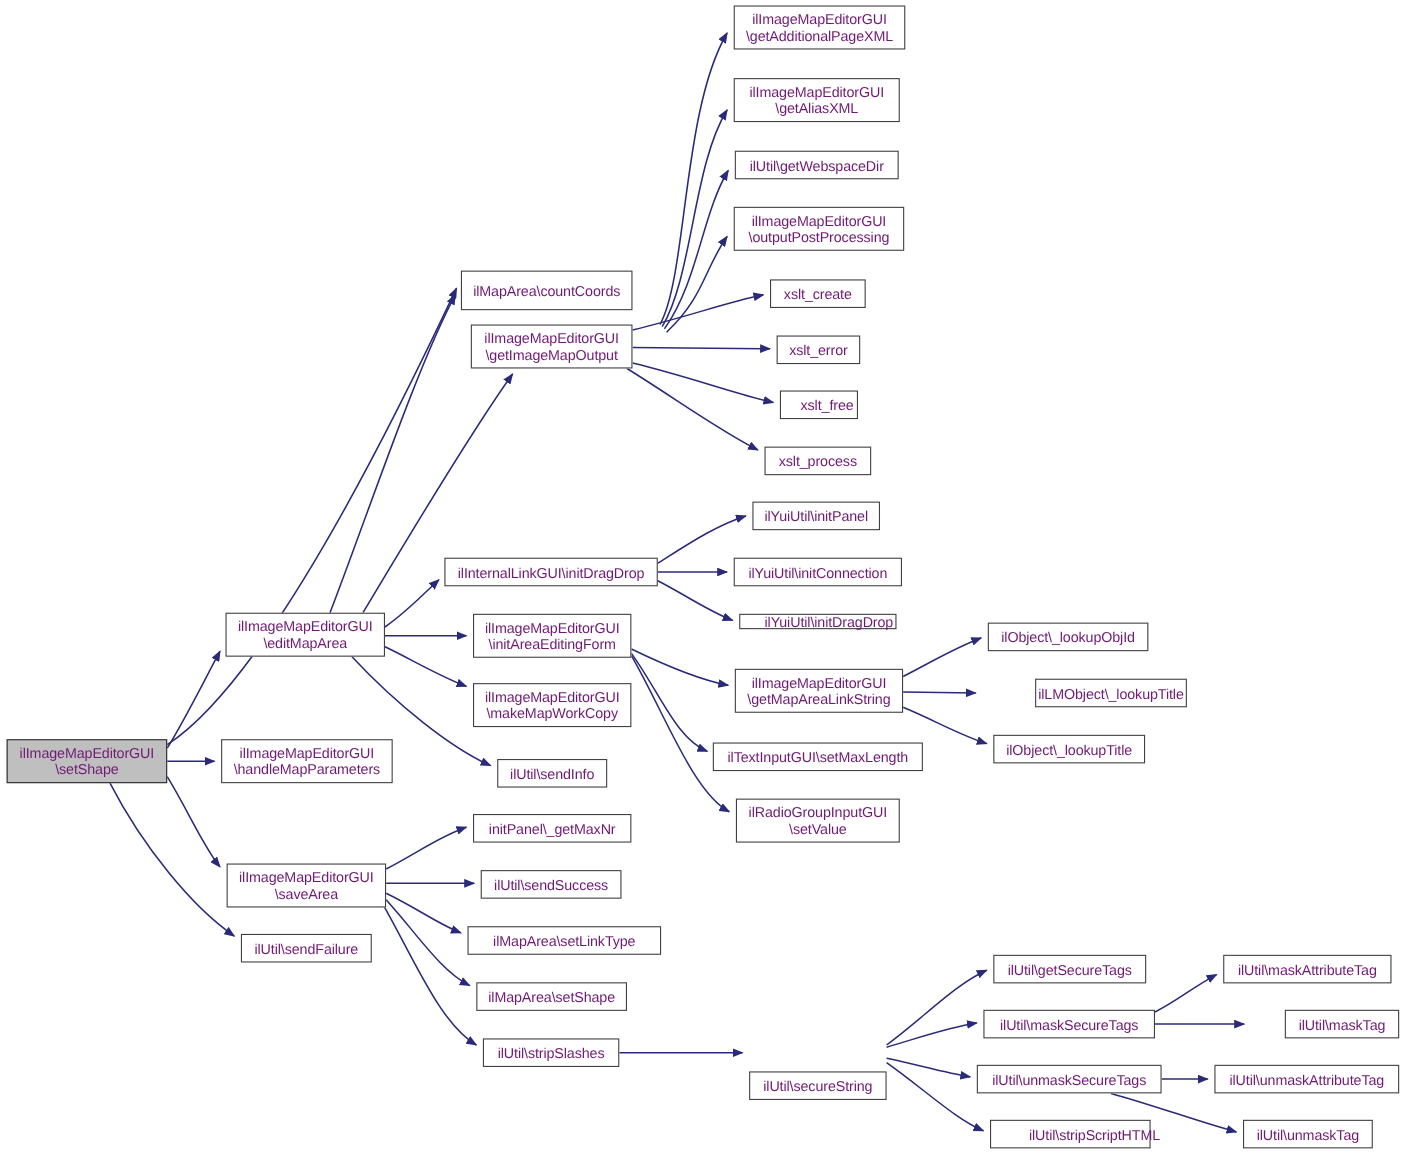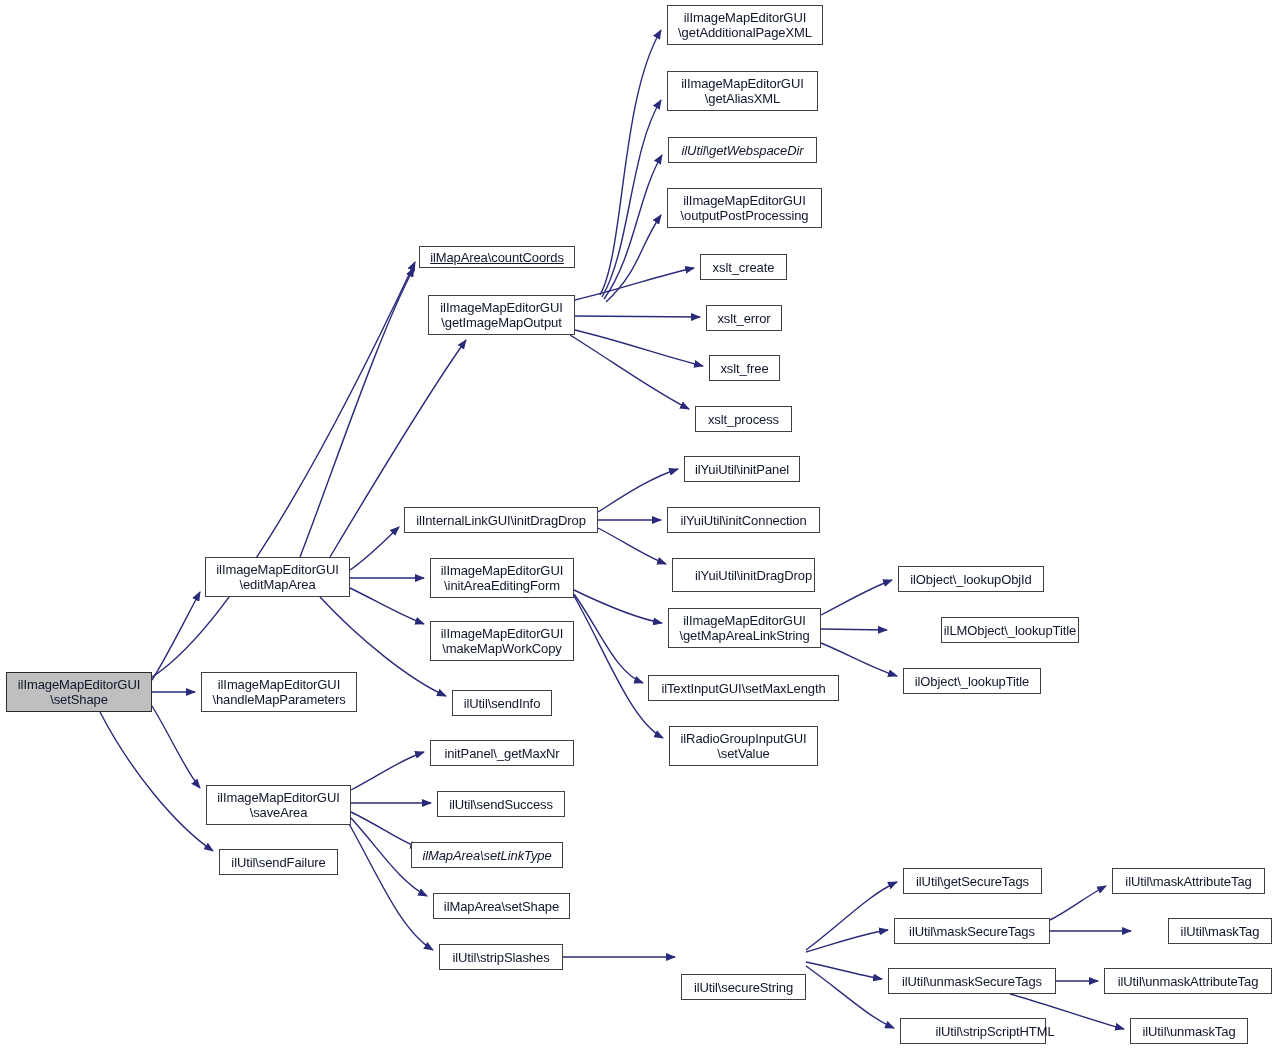--- a/index.html
+++ b/index.html
@@ -21,21 +21,21 @@
     top: 0;
     width: 1279px;
     height: 1051px;
     pointer-events: none;
   }
   .node {
     position: absolute;
     box-sizing: border-box;
     border: 1px solid #404040;
     background: #ffffff;
-    color: #0f172a;
+    color: #701a75;
     font-size: 13px;
     line-height: 15px;
     display: flex;
     align-items: center;
     justify-content: center;
     text-align: center;
     white-space: pre-line;
     letter-spacing: -0.1px;
   }
   .node.highlight {
@@ -99,61 +99,61 @@
         <path d="M806,966 C840,990 868,1017 894,1028" fill="none" stroke="#2a2a7a" stroke-width="1.4" marker-end="url(#arrow)"></path>
         <path d="M1050,920 C1070,910 1085,897 1106,886" fill="none" stroke="#2a2a7a" stroke-width="1.4" marker-end="url(#arrow)"></path>
         <path d="M1050,931 L1131,931" fill="none" stroke="#2a2a7a" stroke-width="1.4" marker-end="url(#arrow)"></path>
         <path d="M1056,981 L1098,981" fill="none" stroke="#2a2a7a" stroke-width="1.4" marker-end="url(#arrow)"></path>
         <path d="M1010,994 C1050,1005 1090,1020 1124,1029" fill="none" stroke="#2a2a7a" stroke-width="1.4" marker-end="url(#arrow)"></path>
       </g>
   </svg>
   <div id="nodes">
       <div class="node highlight" style="left: 6px; top: 672px; width: 146px; height: 40px;"><span class="node-label">ilImageMapEditorGUI
 \setShape</span></div>
-      <div class="node" style="left: 419px; top: 246px; width: 156px; height: 22px; text-decoration: underline;"><span class="node-label">ilMapArea\countCoords</span></div>
+      <div class="node" style="left: 419px; top: 246px; width: 156px; height: 36px;"><span class="node-label">ilMapArea\countCoords</span></div>
       <div class="node" style="left: 428px; top: 295px; width: 147px; height: 40px;"><span class="node-label">ilImageMapEditorGUI
 \getImageMapOutput</span></div>
       <div class="node" style="left: 667px; top: 5px; width: 156px; height: 40px;"><span class="node-label">ilImageMapEditorGUI
 \getAdditionalPageXML</span></div>
       <div class="node" style="left: 667px; top: 71px; width: 151px; height: 40px;"><span class="node-label">ilImageMapEditorGUI
 \getAliasXML</span></div>
-      <div class="node" style="left: 668px; top: 137px; width: 149px; height: 26px; font-style: italic;"><span class="node-label">ilUtil\getWebspaceDir</span></div>
+      <div class="node" style="left: 668px; top: 137px; width: 149px; height: 26px;"><span class="node-label">ilUtil\getWebspaceDir</span></div>
       <div class="node" style="left: 667px; top: 188px; width: 155px; height: 40px;"><span class="node-label">ilImageMapEditorGUI
 \outputPostProcessing</span></div>
       <div class="node" style="left: 700px; top: 254px; width: 87px; height: 26px;"><span class="node-label">xslt_create</span></div>
       <div class="node" style="left: 706px; top: 305px; width: 76px; height: 26px;"><span class="node-label">xslt_error</span></div>
-      <div class="node" style="left: 709px; top: 355px; width: 71px; height: 26px;"><span class="node-label">xslt_free</span></div>
+      <div class="node" style="left: 709px; top: 355px; width: 71px; height: 26px; justify-content: flex-end;"><span class="node-label">xslt_free</span></div>
       <div class="node" style="left: 695px; top: 406px; width: 97px; height: 26px;"><span class="node-label">xslt_process</span></div>
       <div class="node" style="left: 205px; top: 557px; width: 145px; height: 40px;"><span class="node-label">ilImageMapEditorGUI
 \editMapArea</span></div>
       <div class="node" style="left: 201px; top: 672px; width: 156px; height: 40px;"><span class="node-label">ilImageMapEditorGUI
 \handleMapParameters</span></div>
       <div class="node" style="left: 206px; top: 785px; width: 145px; height: 40px;"><span class="node-label">ilImageMapEditorGUI
 \saveArea</span></div>
       <div class="node" style="left: 219px; top: 849px; width: 119px; height: 26px;"><span class="node-label">ilUtil\sendFailure</span></div>
       <div class="node" style="left: 404px; top: 507px; width: 194px; height: 26px;"><span class="node-label">ilInternalLinkGUI\initDragDrop</span></div>
       <div class="node" style="left: 430px; top: 558px; width: 144px; height: 40px;"><span class="node-label">ilImageMapEditorGUI
 \initAreaEditingForm</span></div>
       <div class="node" style="left: 430px; top: 621px; width: 144px; height: 40px;"><span class="node-label">ilImageMapEditorGUI
 \makeMapWorkCopy</span></div>
       <div class="node" style="left: 452px; top: 690px; width: 100px; height: 26px;"><span class="node-label">ilUtil\sendInfo</span></div>
       <div class="node" style="left: 684px; top: 456px; width: 116px; height: 26px;"><span class="node-label">ilYuiUtil\initPanel</span></div>
       <div class="node" style="left: 667px; top: 507px; width: 153px; height: 26px;"><span class="node-label">ilYuiUtil\initConnection</span></div>
-      <div class="node" style="left: 672px; top: 558px; width: 143px; height: 34px; padding-left: 20px;"><span class="node-label">ilYuiUtil\initDragDrop</span></div>
+      <div class="node" style="left: 672px; top: 558px; width: 143px; height: 14px; padding-left: 20px;"><span class="node-label">ilYuiUtil\initDragDrop</span></div>
       <div class="node" style="left: 668px; top: 608px; width: 153px; height: 40px;"><span class="node-label">ilImageMapEditorGUI
 \getMapAreaLinkString</span></div>
       <div class="node" style="left: 648px; top: 675px; width: 191px; height: 26px;"><span class="node-label">ilTextInputGUI\setMaxLength</span></div>
       <div class="node" style="left: 669px; top: 726px; width: 149px; height: 40px;"><span class="node-label">ilRadioGroupInputGUI
 \setValue</span></div>
       <div class="node" style="left: 898px; top: 566px; width: 146px; height: 26px;"><span class="node-label">ilObject\_lookupObjId</span></div>
       <div class="node" style="left: 893px; top: 617px; width: 138px; height: 26px; margin-left: 48px;"><span class="node-label">ilLMObject\_lookupTitle</span></div>
       <div class="node" style="left: 903px; top: 668px; width: 138px; height: 26px; text-align: center;"><span class="node-label">ilObject\_lookupTitle</span></div>
       <div class="node" style="left: 430px; top: 740px; width: 144px; height: 26px;"><span class="node-label">initPanel\_getMaxNr</span></div>
       <div class="node" style="left: 437px; top: 791px; width: 128px; height: 26px;"><span class="node-label">ilUtil\sendSuccess</span></div>
-      <div class="node" style="left: 411px; top: 842px; width: 152px; height: 26px; font-style: italic;"><span class="node-label">ilMapArea\setLinkType</span></div>
+      <div class="node" style="left: 425px; top: 842px; width: 176px; height: 26px;"><span class="node-label">ilMapArea\setLinkType</span></div>
       <div class="node" style="left: 433px; top: 893px; width: 137px; height: 26px;"><span class="node-label">ilMapArea\setShape</span></div>
       <div class="node" style="left: 439px; top: 944px; width: 124px; height: 26px;"><span class="node-label">ilUtil\stripSlashes</span></div>
       <div class="node" style="left: 681px; top: 944px; width: 125px; height: 26px; margin-top: 30px;"><span class="node-label">ilUtil\secureString</span></div>
       <div class="node" style="left: 903px; top: 868px; width: 139px; height: 26px;"><span class="node-label">ilUtil\getSecureTags</span></div>
       <div class="node" style="left: 894px; top: 918px; width: 156px; height: 26px;"><span class="node-label">ilUtil\maskSecureTags</span></div>
       <div class="node" style="left: 888px; top: 968px; width: 168px; height: 26px;"><span class="node-label">ilUtil\unmaskSecureTags</span></div>
       <div class="node" style="left: 900px; top: 1018px; width: 146px; height: 26px; padding-left: 44px;"><span class="node-label">ilUtil\stripScriptHTML</span></div>
       <div class="node" style="left: 1112px; top: 868px; width: 153px; height: 26px;"><span class="node-label">ilUtil\maskAttributeTag</span></div>
       <div class="node" style="left: 1137px; top: 918px; width: 104px; height: 26px; margin-left: 31px;"><span class="node-label">ilUtil\maskTag</span></div>
       <div class="node" style="left: 1104px; top: 968px; width: 168px; height: 26px;"><span class="node-label">ilUtil\unmaskAttributeTag</span></div>

